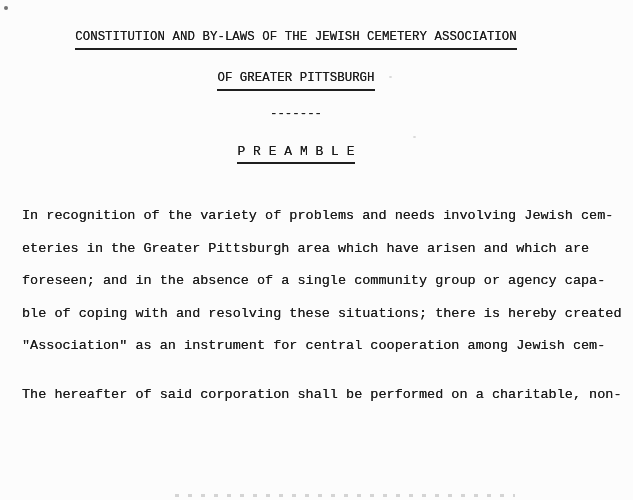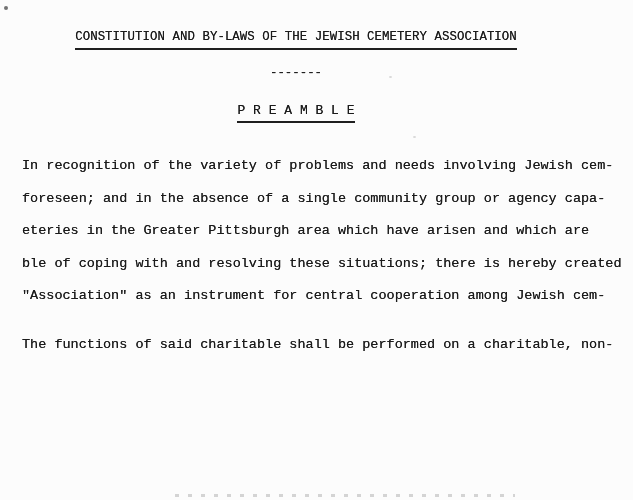--- a/index.html
+++ b/index.html
@@ -35,21 +35,21 @@
     display: inline-block;
     padding-bottom: 3px;
     border-bottom: 2px solid #1f1f1f;
     margin-top: 8px;
   }
   .title-text    { font-size: 12.4px; letter-spacing: 0.05px; }
   .sep-text      { font-size: 12.4px; }
   .preamble-text { font-size: 13px; }
   
   .body-text {
-    margin-top: 27px;
+    margin-top: 36px;
     padding-left: 22px;
     font-size: 13.5px;
   }
   .line {
     line-height: 32.5px;
     white-space: pre;
   }
   .para-2 { margin-top: 16px; }
   
   .speck-top-left {
@@ -81,38 +81,41 @@
 </style>
 </head>
 <body>
 
 <div class="page">
 
   <div class="headings">
     <div class="heading-row row-title1">
       <span class="underlined title-text">CONSTITUTION AND BY-LAWS OF THE JEWISH CEMETERY ASSOCIATION</span>
     </div>
+    <div class="heading-row row-title2">
+      <span class="underlined title-text">OF GREATER PITTSBURGH</span>
+    </div>
     <div class="heading-row row-sep">
       <span class="sep-text">-------</span>
     </div>
     <div class="heading-row row-preamble">
       <span class="underlined preamble-text">P R E A M B L E</span>
     </div>
   </div>
 
   <div class="body-text">
     <div class="para">
       <div class="line">In recognition of the variety of problems and needs involving Jewish cem-</div>
+      <div class="line">eteries in the Greater Pittsburgh area which have arisen and which are</div>
       <div class="line">foreseen; and in the absence of a single community group or agency capa-</div>
-      <div class="line">eteries in the Greater Pittsburgh area which have arisen and which are</div>
       <div class="line">ble of coping with and resolving these situations; there is hereby created</div>
       <div class="line">"Association" as an instrument for central cooperation among Jewish cem-</div>
     </div>
     <div class="para para-2">
-      <div class="line">The functions of said charitable shall be performed on a charitable, non-</div>
+      <div class="line">The hereafter of said corporation shall be performed on a charitable, non-</div>
     </div>
   </div>
 
   <div class="speck-top-left"></div>
   <div class="speck-faint speck-a"></div>
   <div class="speck-faint speck-b"></div>
   <div class="cutoff-line"></div>
 
 </div>
 

